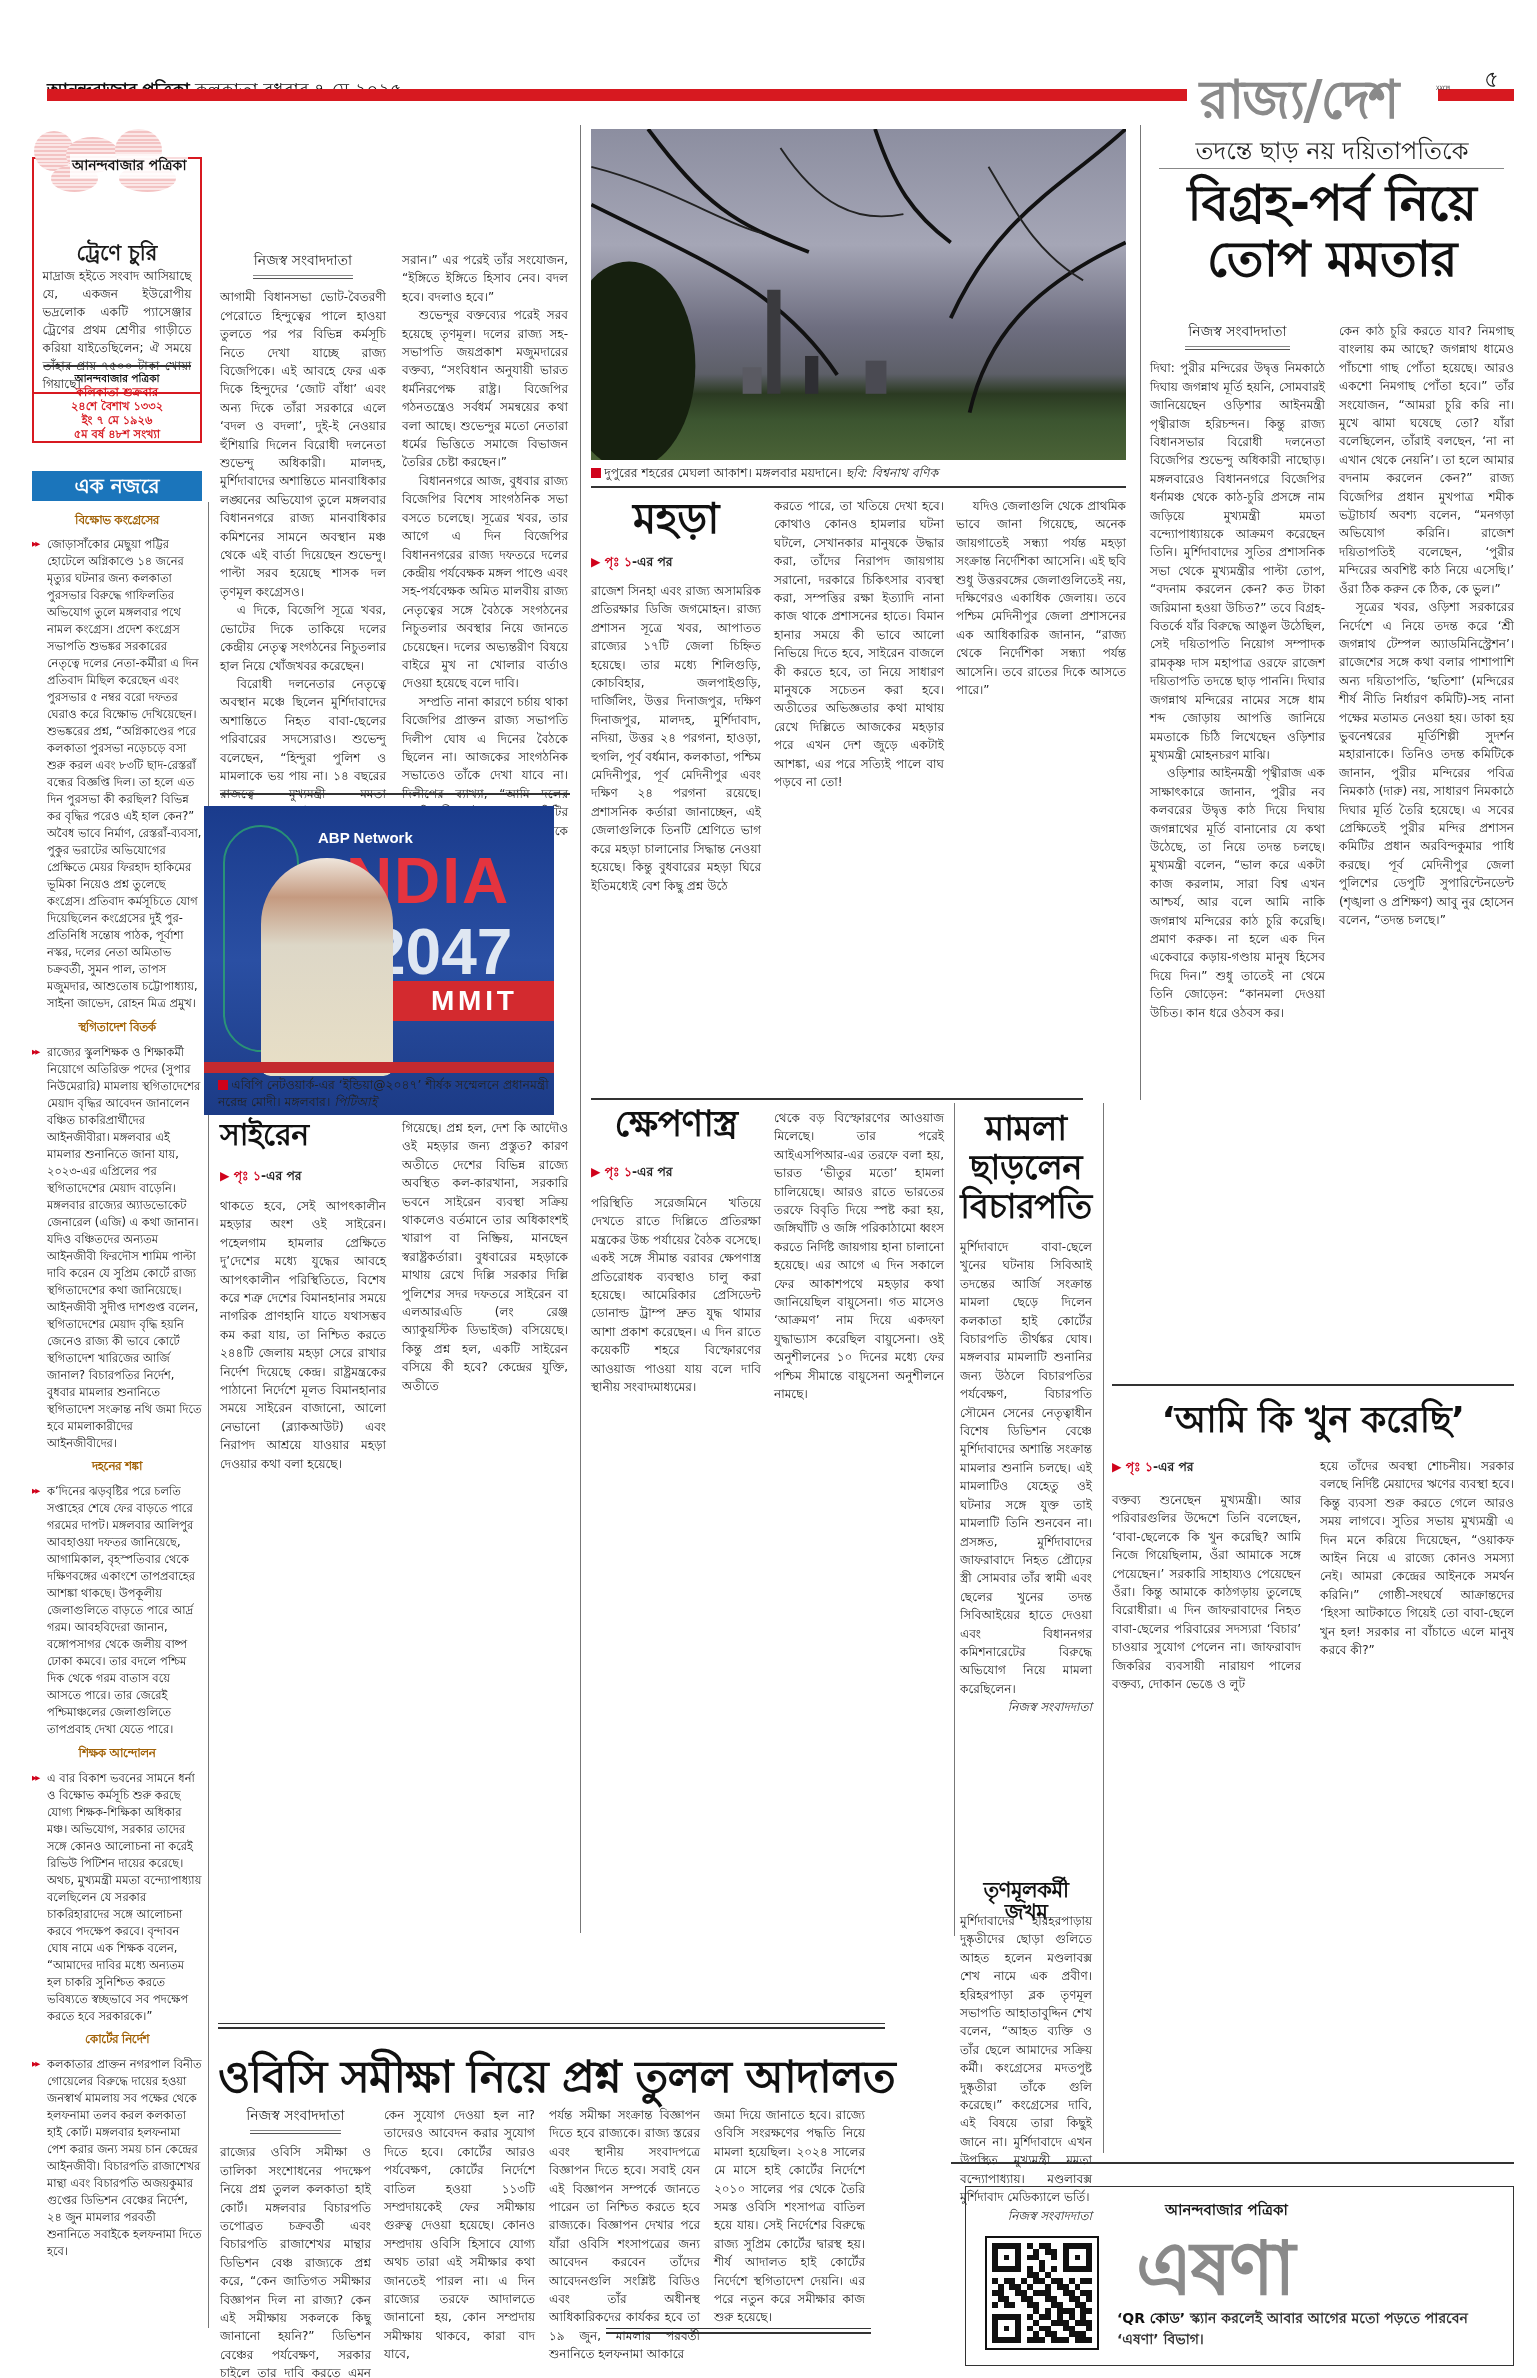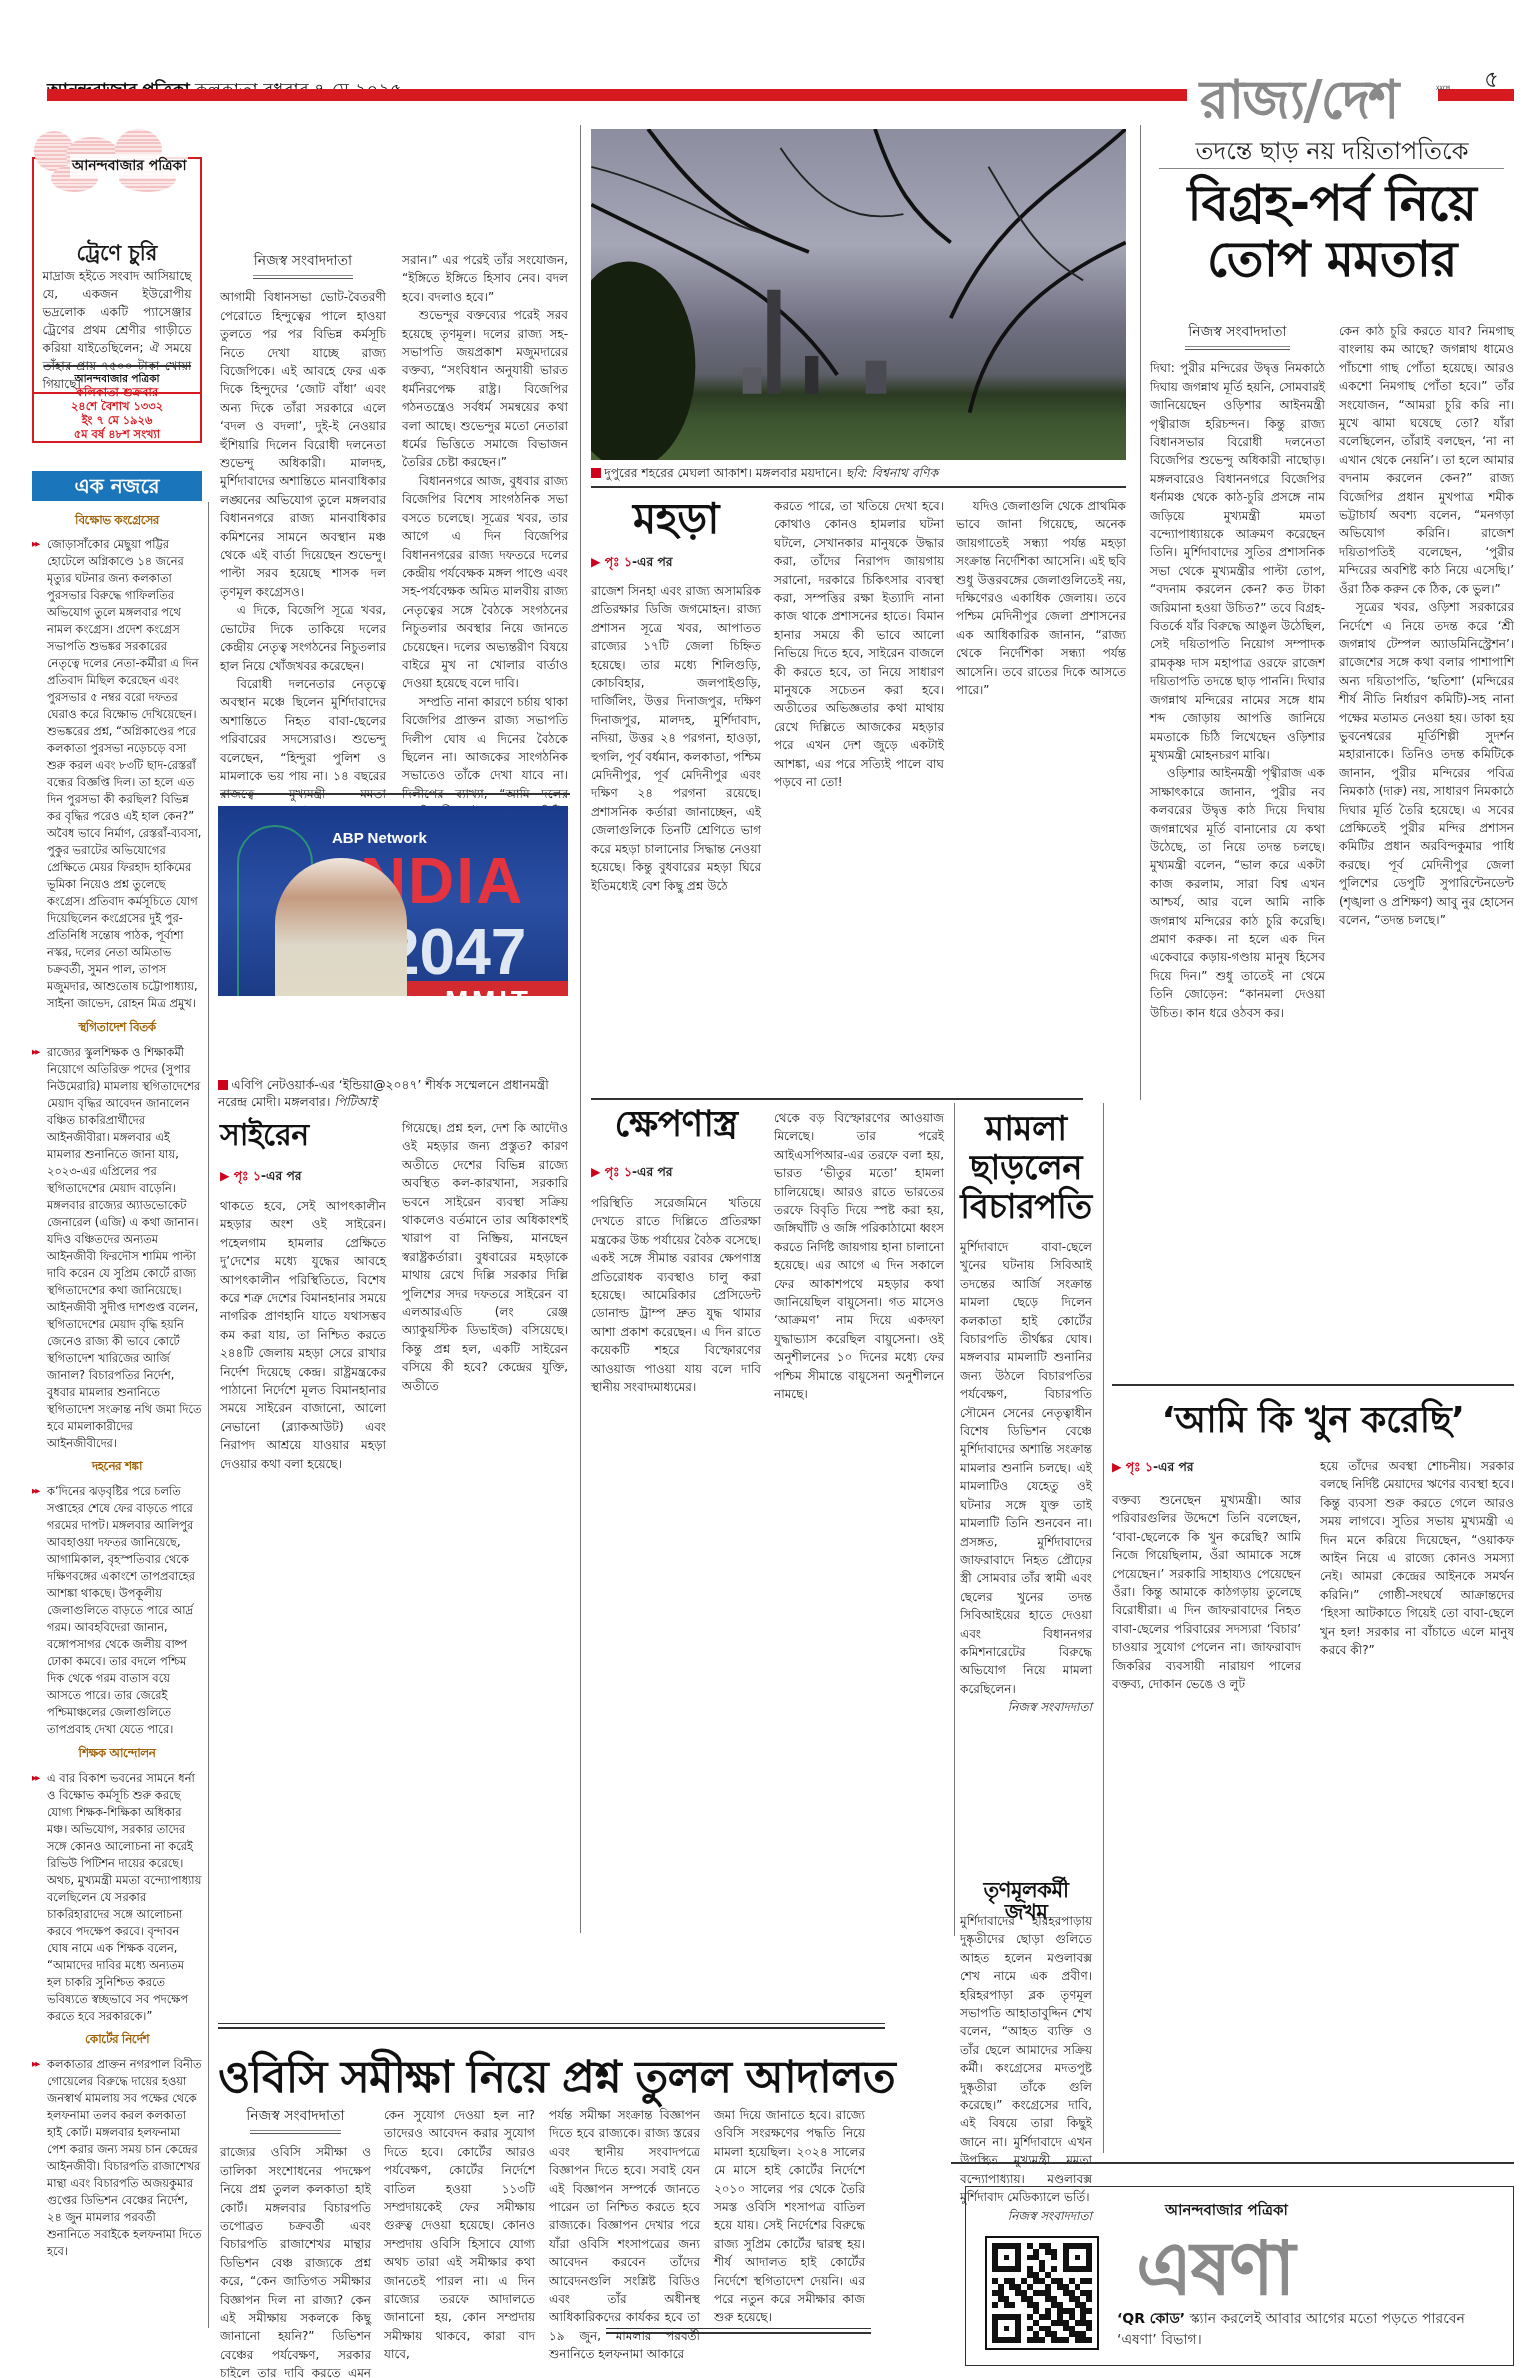--- a/index.html
+++ b/index.html
@@ -43,21 +43,21 @@
 
   .eknajore { position: absolute; left: 32px; top: 471px; width: 170px; height: 30px; background: #1b75bb; color: #fff; font-family: "DejaVu Sans", sans-serif; font-weight: 900; font-size: 20px; text-align: center; line-height: 30px; }
   .brief h3 { font-family: "DejaVu Sans", sans-serif; font-weight: 900; font-size: 12px; color: #a16207; margin: 5.7px 0 5.7px 0; letter-spacing: -0.5px; text-align: center; }
   .brief .txt { font-family: "DejaVu Sans", sans-serif; font-size: 11.4px; line-height: 17px; padding-left: 15px; position: relative; }
   .brief .txt::before { content: "\25B6\25B6"; position: absolute; left: 0; top: 0; font-size: 6.6px; color: #d0021b; letter-spacing: -1.9px; }
   .brief { margin-bottom: 3.8px; }
 
   
   .photo-maidan { position: absolute; left: 591px; top: 129px; width: 535px; height: 331px; overflow: hidden;
      background: linear-gradient(180deg, #8c8ea0 0%, #a5a6b6 35%, #6e6e80 60%, #5d5f68 74%, #2b3a22 80%, #3c5530 88%, #4a6236 100%); }
-  .photo-modi { position: absolute; left: 218px; top: 806px; width: 350px; height: 190px; overflow: hidden;
+  .photo-modi { position: absolute; left: 204px; top: 806px; width: 350px; height: 309px; overflow: hidden;
      background: linear-gradient(180deg, #1a3b8c 0%, #2a4fa3 50%, #1c3b86 100%); }
 
   
   .obc-head { position: absolute; left: 218px; top: 2044px; width: 667px; font-family: "DejaVu Sans", sans-serif; font-weight: 900; font-size: 44px; letter-spacing: -0.9px; color: #111; text-align: center; white-space: nowrap; }
 
   
   .eshona { position: absolute; left: 965px; top: 2186px; width: 549px; height: 180px; border: 0.9px solid #333; }
   .qr { position: absolute; left: 19px; top: 49px; width: 114px; height: 114px; border: 2.8px solid #111; padding: 4.7px; background: #fff; }
   .qr-grid { width: 100%; height: 100%; display: grid; grid-template-columns: repeat(17, 1fr); grid-template-rows: repeat(17, 1fr); }
   .qr-grid span { background: #111; }
@@ -566,18 +566,18 @@
         <span class="w"></span>
         <span></span>
         <span></span>
         <span></span>
         <span class="w"></span>
         <span></span>
         <span></span>
         <span></span>
     </div>
   </div>
-  <div class="abs" style="left:151px;top:121px;width:388px;font-family:'DejaVu Sans',sans-serif;font-size:14px;line-height:21px;color:#333;">
+  <div class="abs" style="left:151px;top:121px;width:388px;font-family:'DejaVu Sans',sans-serif;font-size:14px;line-height:21px;color:#333;font-weight:bold;">
     <b style="color:#111;">‘QR কোড’</b>
     <span>স্ক্যান করলেই আবার আগের মতো পড়তে পারবেন ‘এষণা’ বিভাগ।</span>
   </div>
 </div>
 
 
 </body></html>

